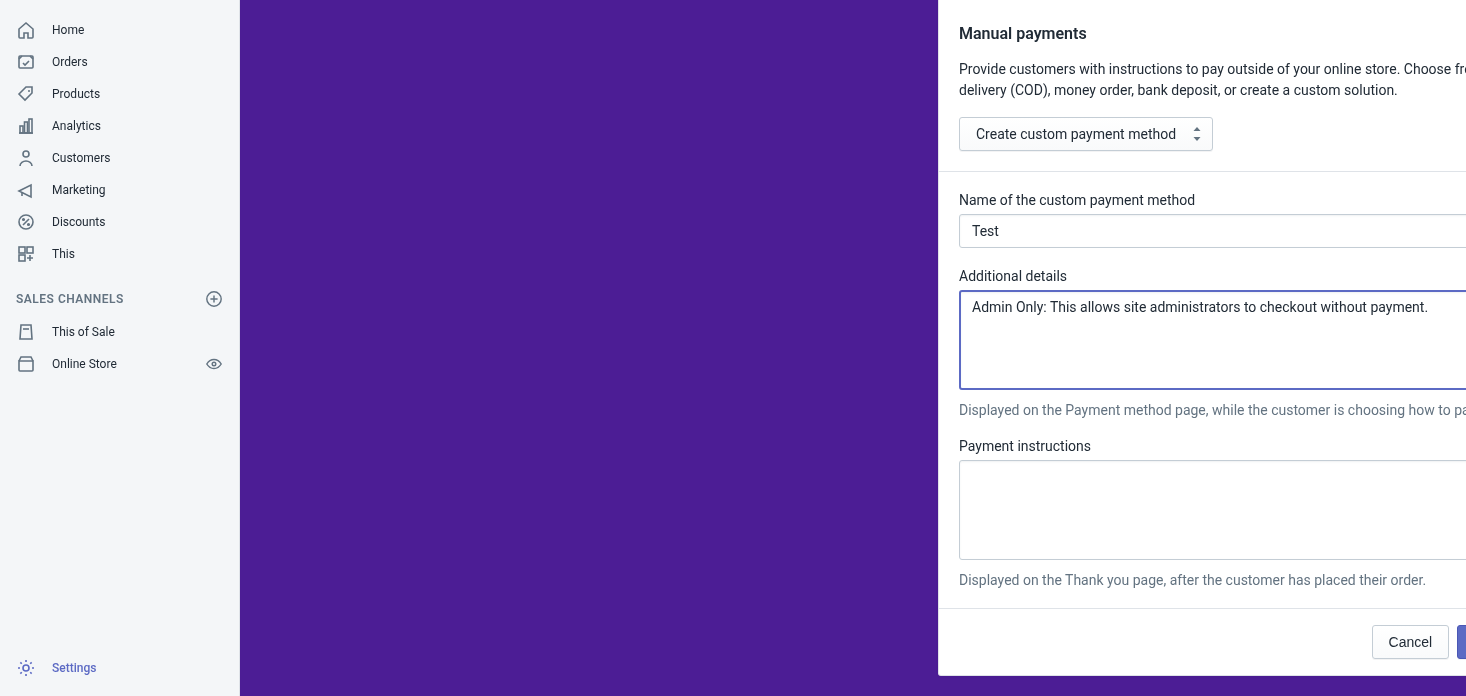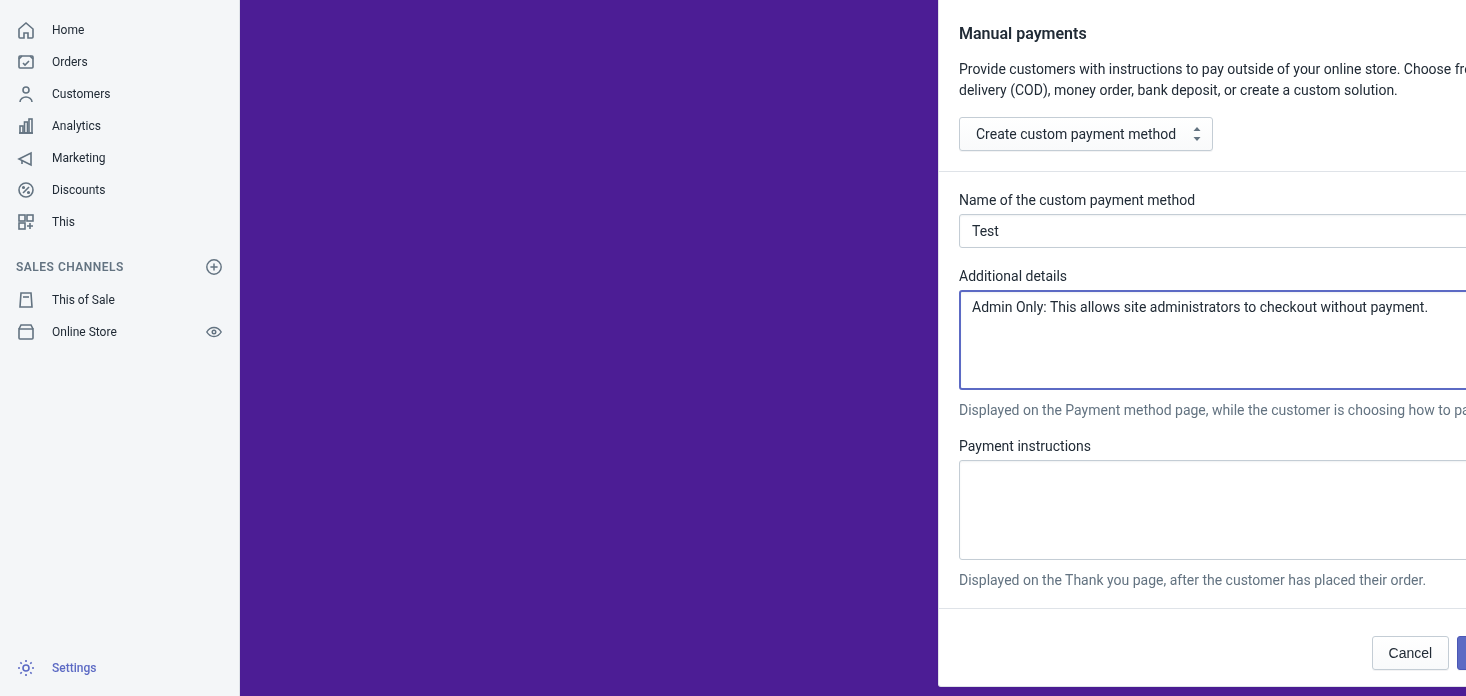--- a/index.html
+++ b/index.html
@@ -184,21 +184,20 @@
     }
     .btn {
       padding: 8px 16px;
       border-radius: 3px;
       font-size: 14px;
       cursor: pointer;
       border: 1px solid #c4cdd5;
       background: linear-gradient(to bottom, #fff, #f9fafb);
       color: #212b36;
       box-shadow: 0 1px 0 rgba(22,29,37,0.05);
-      margin-top: 11px;
     }
     .btn-primary {
       background: #5c6ac4;
       border: 1px solid #4a57b5;
       color: #fff;
     }
     svg { display: block; }
   </style>
 </head>
 <body>
@@ -218,36 +217,45 @@
         <svg width="20" height="20" viewBox="0 0 20 20" fill="none" stroke="currentColor" stroke-width="1.6">
             <rect x="3" y="4" width="14" height="12" rx="1"></rect>
             <path d="M3 7l3-3M17 7l-3-3M7 11l2 2 4-4"></path>
           </svg>
       </span>
       <span>Orders</span>
     </div>
     <div class="sidebar-item">
       <span class="icon">
         <svg width="20" height="20" viewBox="0 0 20 20" fill="none" stroke="currentColor" stroke-width="1.6">
-            <circle cx="10" cy="6" r="3"></circle>
-            <path d="M4 18c0-3 3-5 6-5s6 2 6 5"></path>
-          </svg>
-      </span>
-      <span>Customers</span>
+            <path d="M3 10l7-7h6v6l-7 7-6-6z"></path>
+            <circle cx="13" cy="7" r="1" fill="currentColor" stroke="none"></circle>
+          </svg>
+      </span>
+      <span>Products</span>
     </div>
     <div class="sidebar-item">
       <span class="icon">
         <svg width="20" height="20" viewBox="0 0 20 20" fill="none" stroke="currentColor" stroke-width="1.6">
             <path d="M3 17h14"></path>
             <rect x="4" y="10" width="3" height="7"></rect>
             <rect x="8.5" y="6" width="3" height="11"></rect>
             <rect x="13" y="3" width="3" height="14"></rect>
           </svg>
       </span>
       <span>Analytics</span>
+    </div>
+    <div class="sidebar-item">
+      <span class="icon">
+        <svg width="20" height="20" viewBox="0 0 20 20" fill="none" stroke="currentColor" stroke-width="1.6">
+            <circle cx="10" cy="6" r="3"></circle>
+            <path d="M4 18c0-3 3-5 6-5s6 2 6 5"></path>
+          </svg>
+      </span>
+      <span>Customers</span>
     </div>
     <div class="sidebar-item">
       <span class="icon">
         <svg width="20" height="20" viewBox="0 0 20 20" fill="none" stroke="currentColor" stroke-width="1.6">
             <path d="M3 11l12-6v12L3 11z"></path>
             <path d="M6 12v4"></path>
           </svg>
       </span>
       <span>Marketing</span>
     </div>

